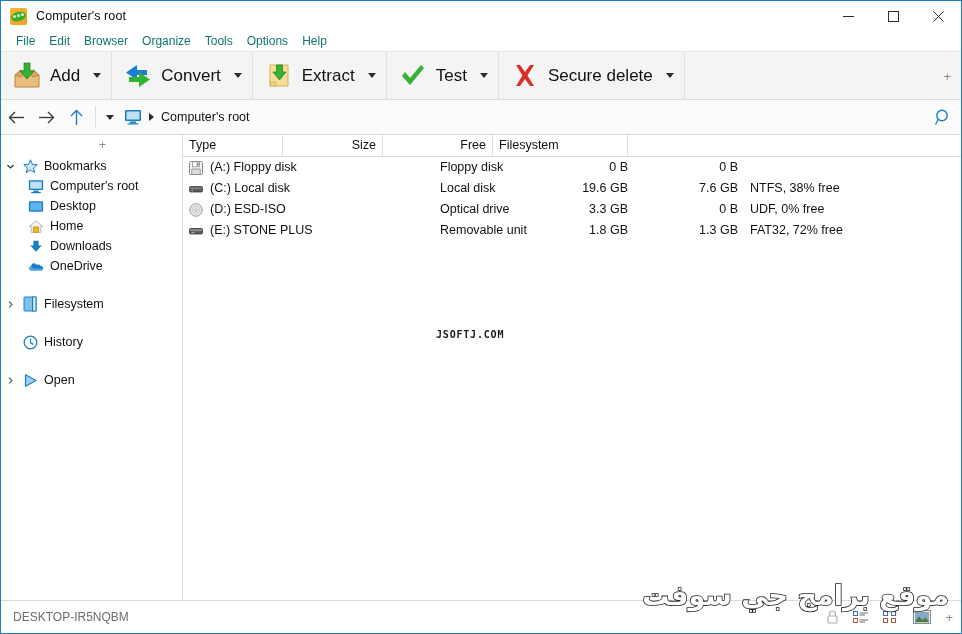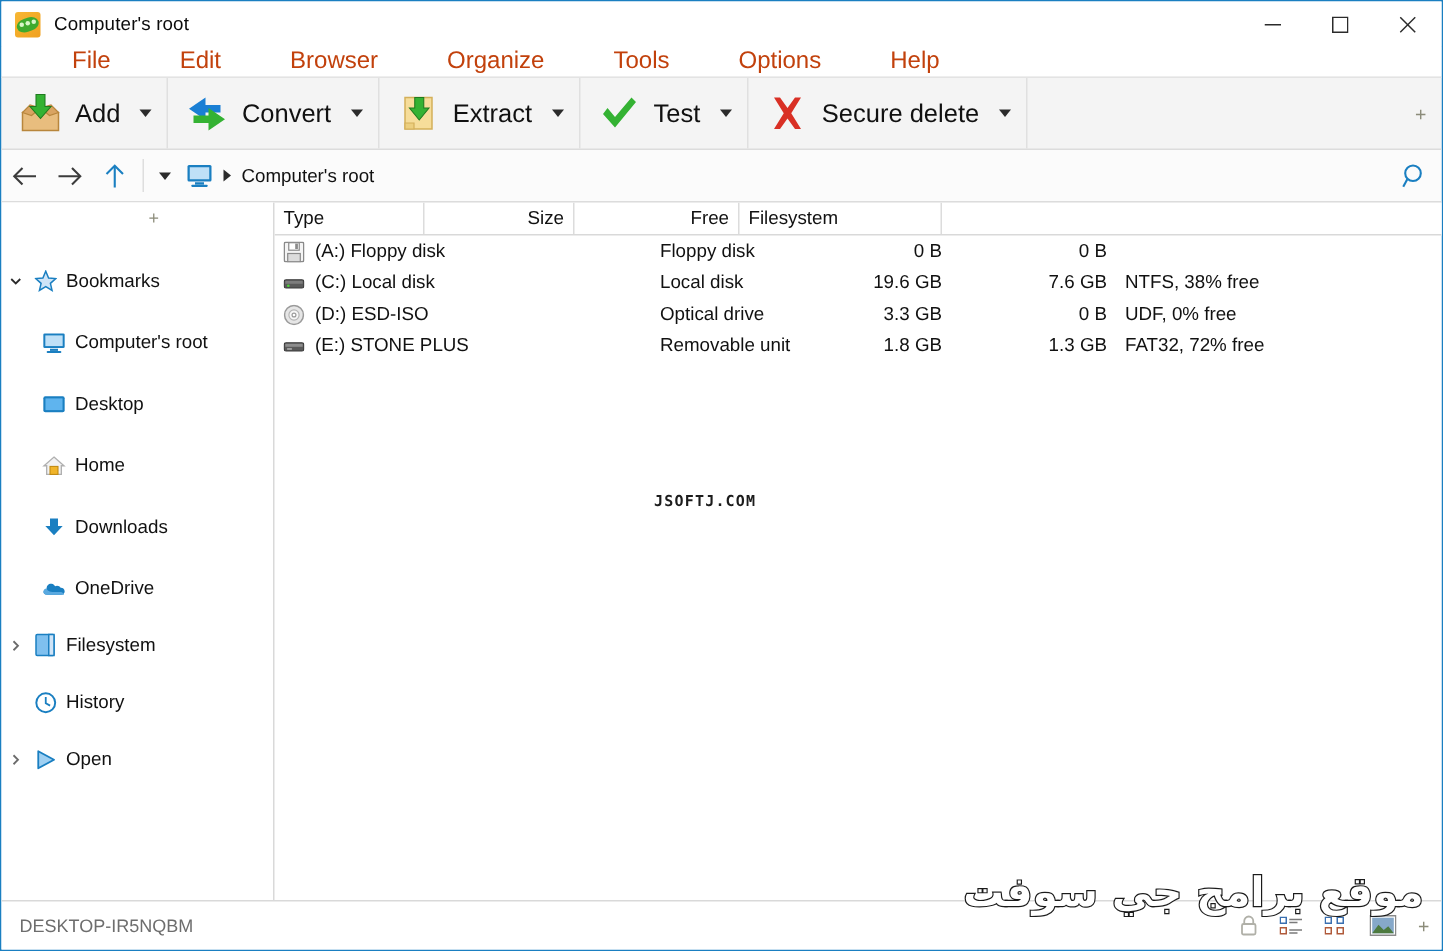--- a/index.html
+++ b/index.html
@@ -64,24 +64,23 @@
 
   
   .menubar {
     height: 20px; min-height: 20px;
     display: flex; align-items: center;
     padding-left: 8px;
     background: #ffffff;
   }
   .menu-item {
     padding: 1px 7px;
-    font-size: 16px; color: #c2410c;
+    font-size: 12px; color: #0f766e;
     line-height: 16px;
     white-space: nowrap;
-    margin-left: 32px;
   }
 
   
   .toolbar {
     height: 47px; min-height: 47px;
     background: #f4f4f4;
     border-top: 1px solid #e3e3e3;
     border-bottom: 1px solid #dcdcdc;
     display: flex; align-items: stretch;
     position: relative;
@@ -161,21 +160,21 @@
   }
   .sb-head {
     height: 19px; min-height: 19px;
     display: flex; align-items: center; justify-content: center;
     position: relative;
   }
   .sb-plus { color: #8c8c7a; font-size: 12px; line-height: 1; margin-left: 22px;}
   .sb-tree { flex: 1; padding-top: 2px; overflow: hidden; }
   .sb-row {
     height: 20px; display: flex; align-items: center;
-    padding-left: 3px; gap: 6px; margin-top: 21px;
+    padding-left: 3px; gap: 6px;
   }
   .sb-row.child { padding-left: 27px; }
   .sb-row.gap { margin-top: 18px; }
   .sb-exp {
     width: 13px; height: 13px; flex: none;
     display: flex; align-items: center; justify-content: center;
   }
   .sb-label { font-size: 12.5px; color: #111; white-space: nowrap; }
 
   

